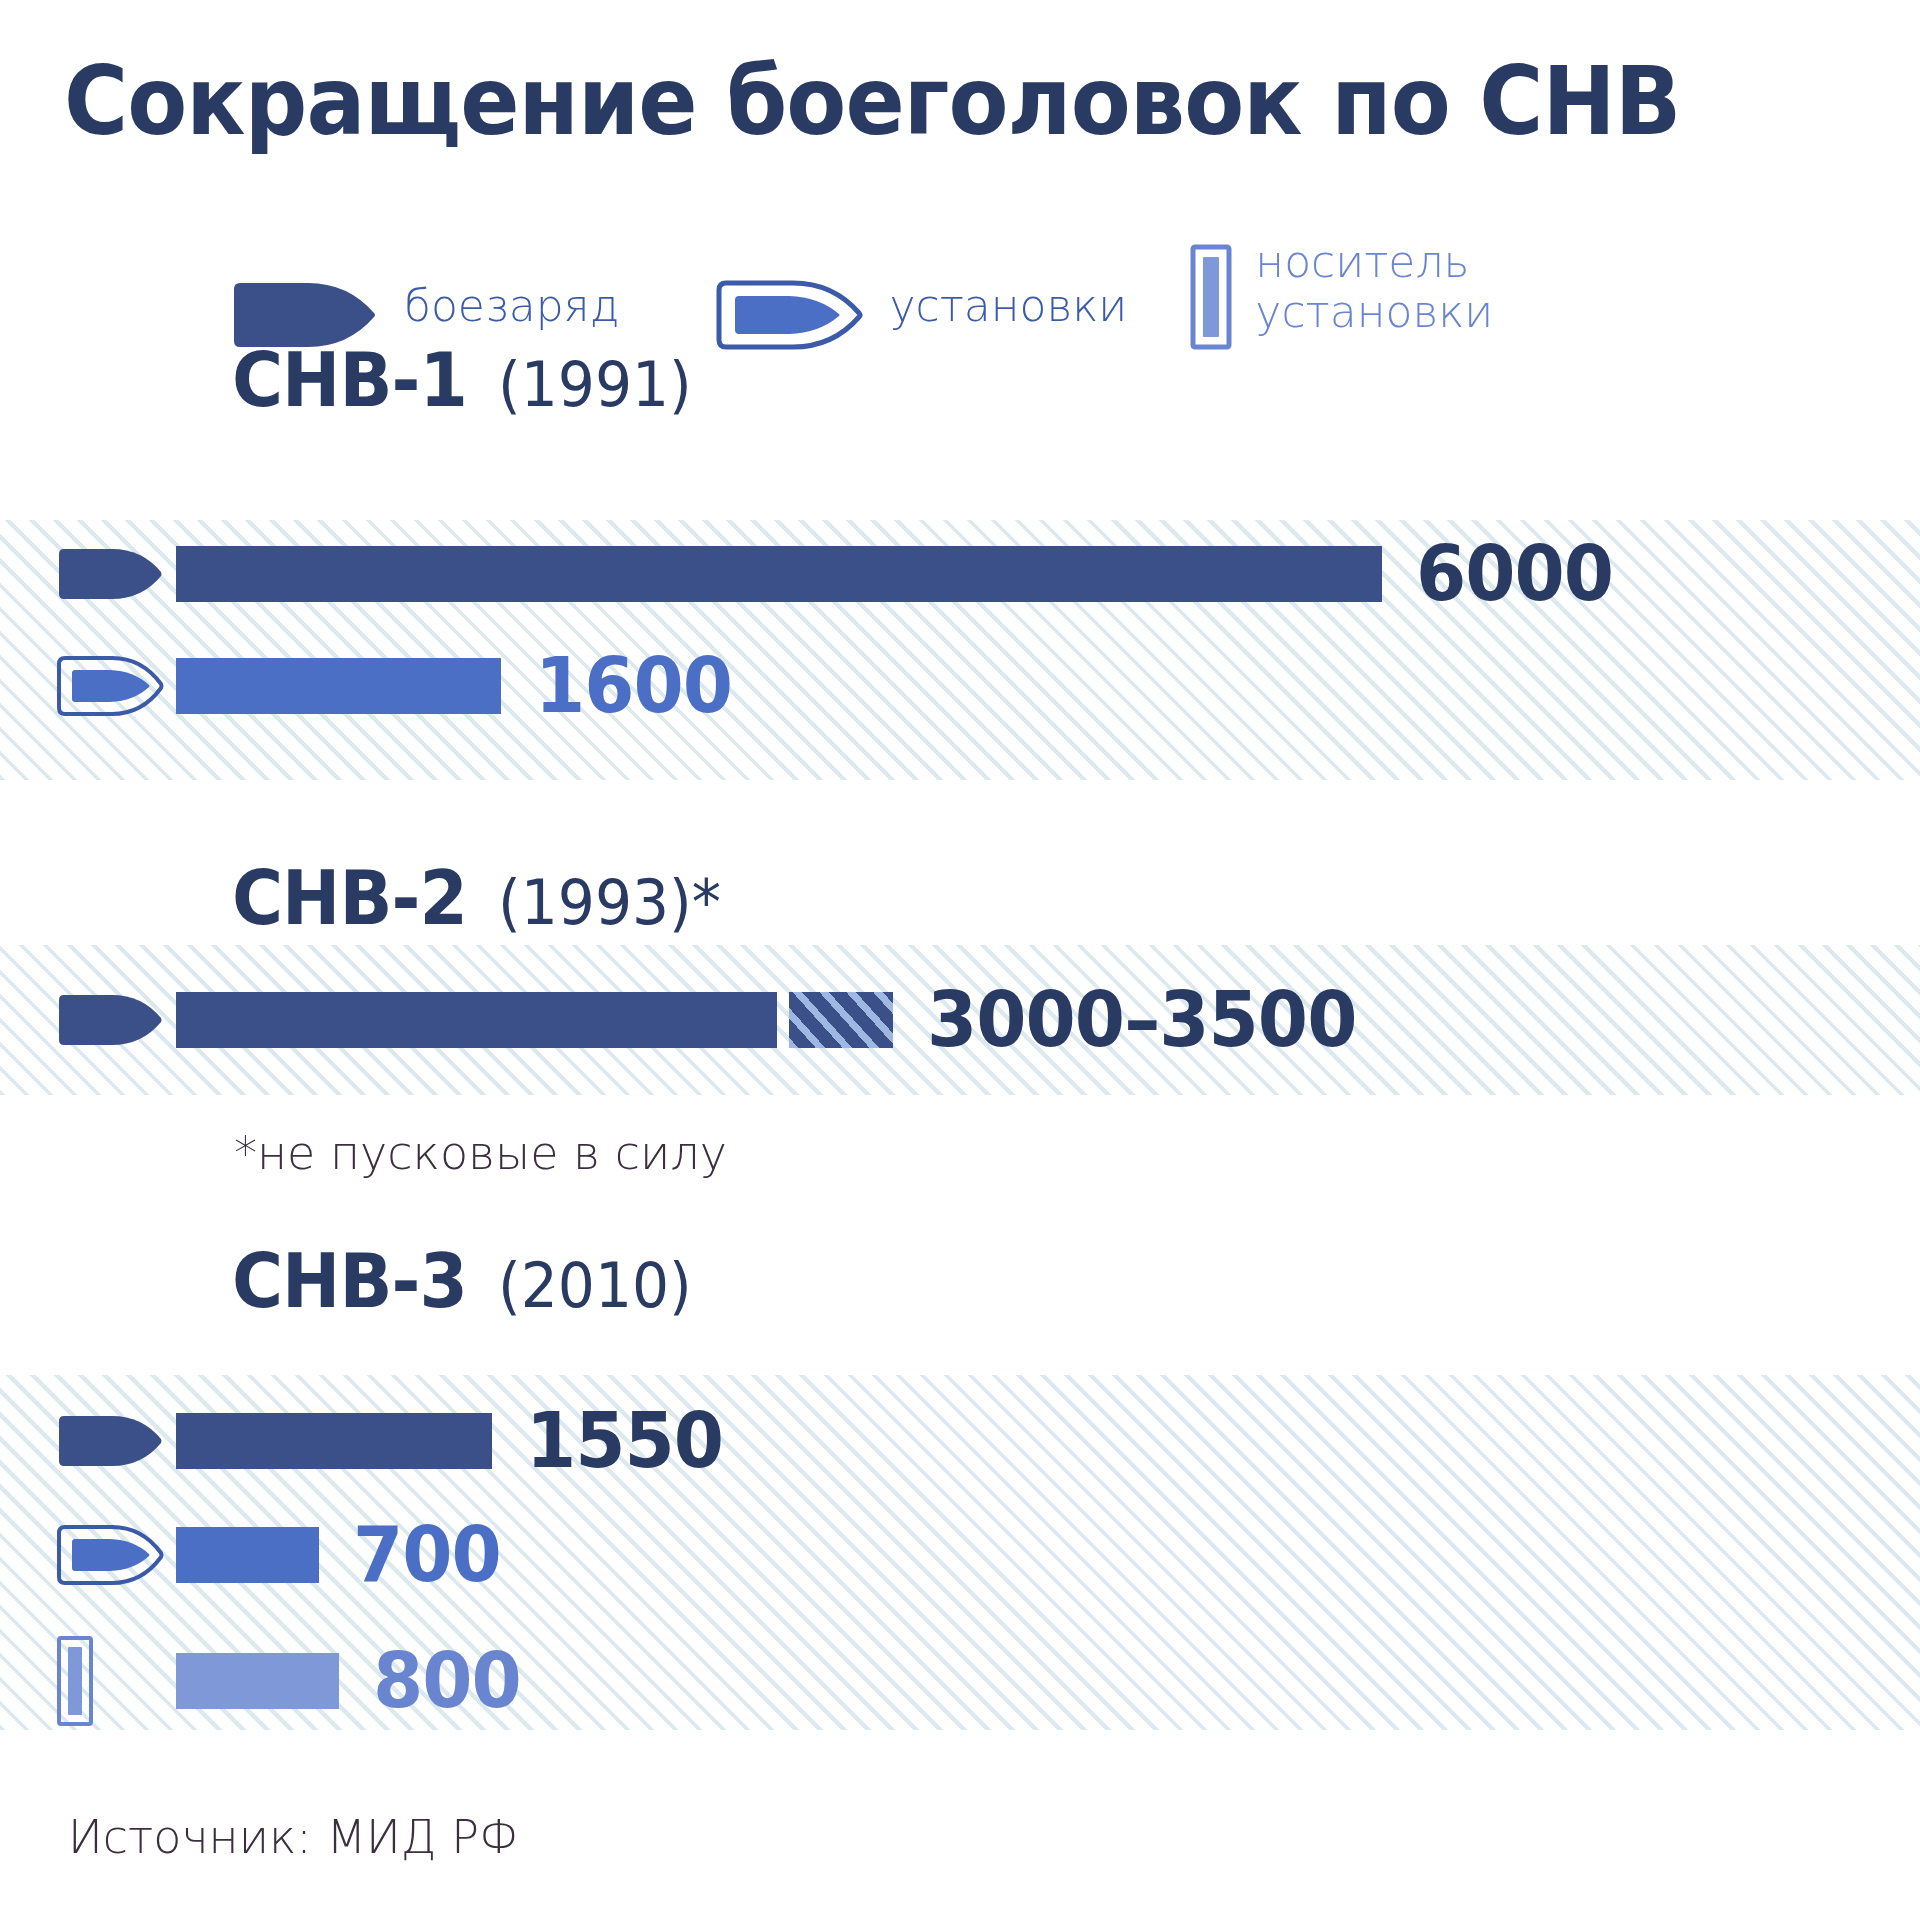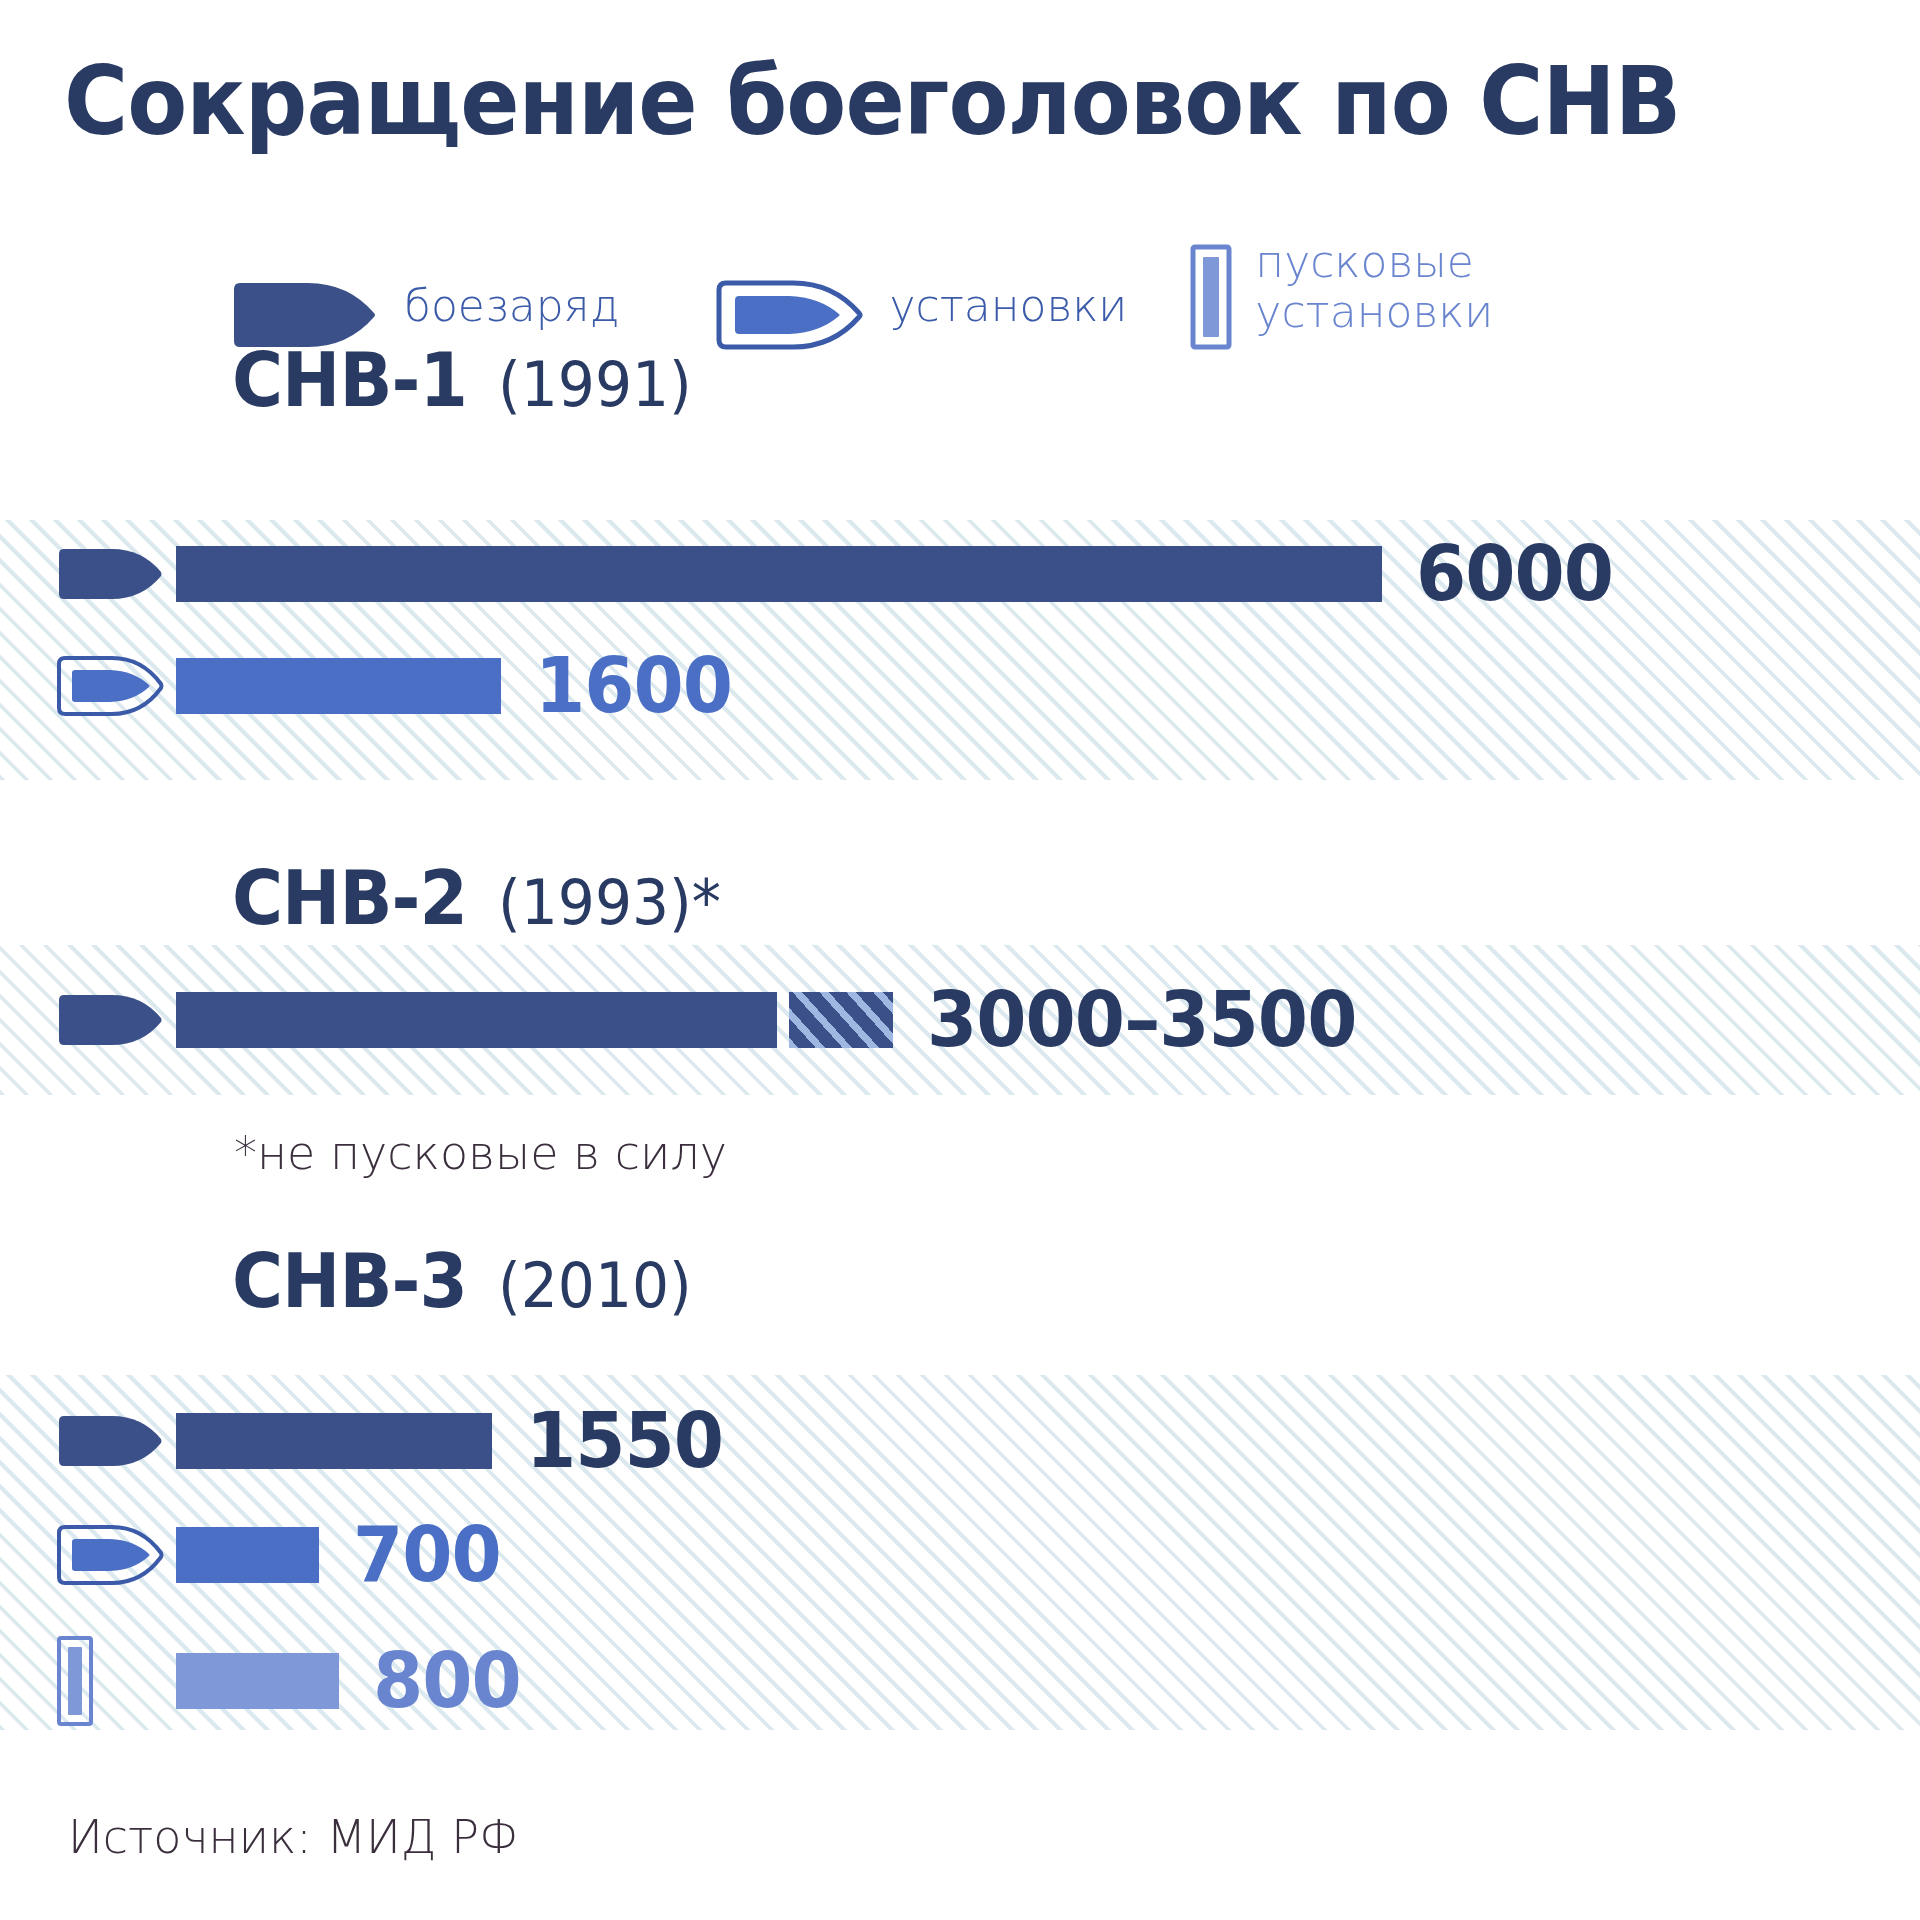--- a/index.html
+++ b/index.html
@@ -142,21 +142,21 @@
       <span class="legend-label">установки</span>
     </div>
 
     <div class="legend-item i3">
       <span class="legend-swatch">
         <svg width="44" height="108" viewBox="0 0 44 108">
           <rect x="4" y="4" width="36" height="100" rx="2" fill="none" stroke="#6a85cf" stroke-width="5"></rect>
           <rect x="14" y="14" width="16" height="80" rx="1" fill="#7e98d8"></rect>
         </svg>
       </span>
-      <span class="legend-label">пусковые
+      <span class="legend-label">носитель
 установки</span>
     </div>
   </div>
 
   <div class="sec-head" style="top:337px;">
     <span class="name">СНВ-1</span><span class="year">(1991)</span>
   </div>
 
   <div class="band" style="top:520px;height:260px;"></div>
 

